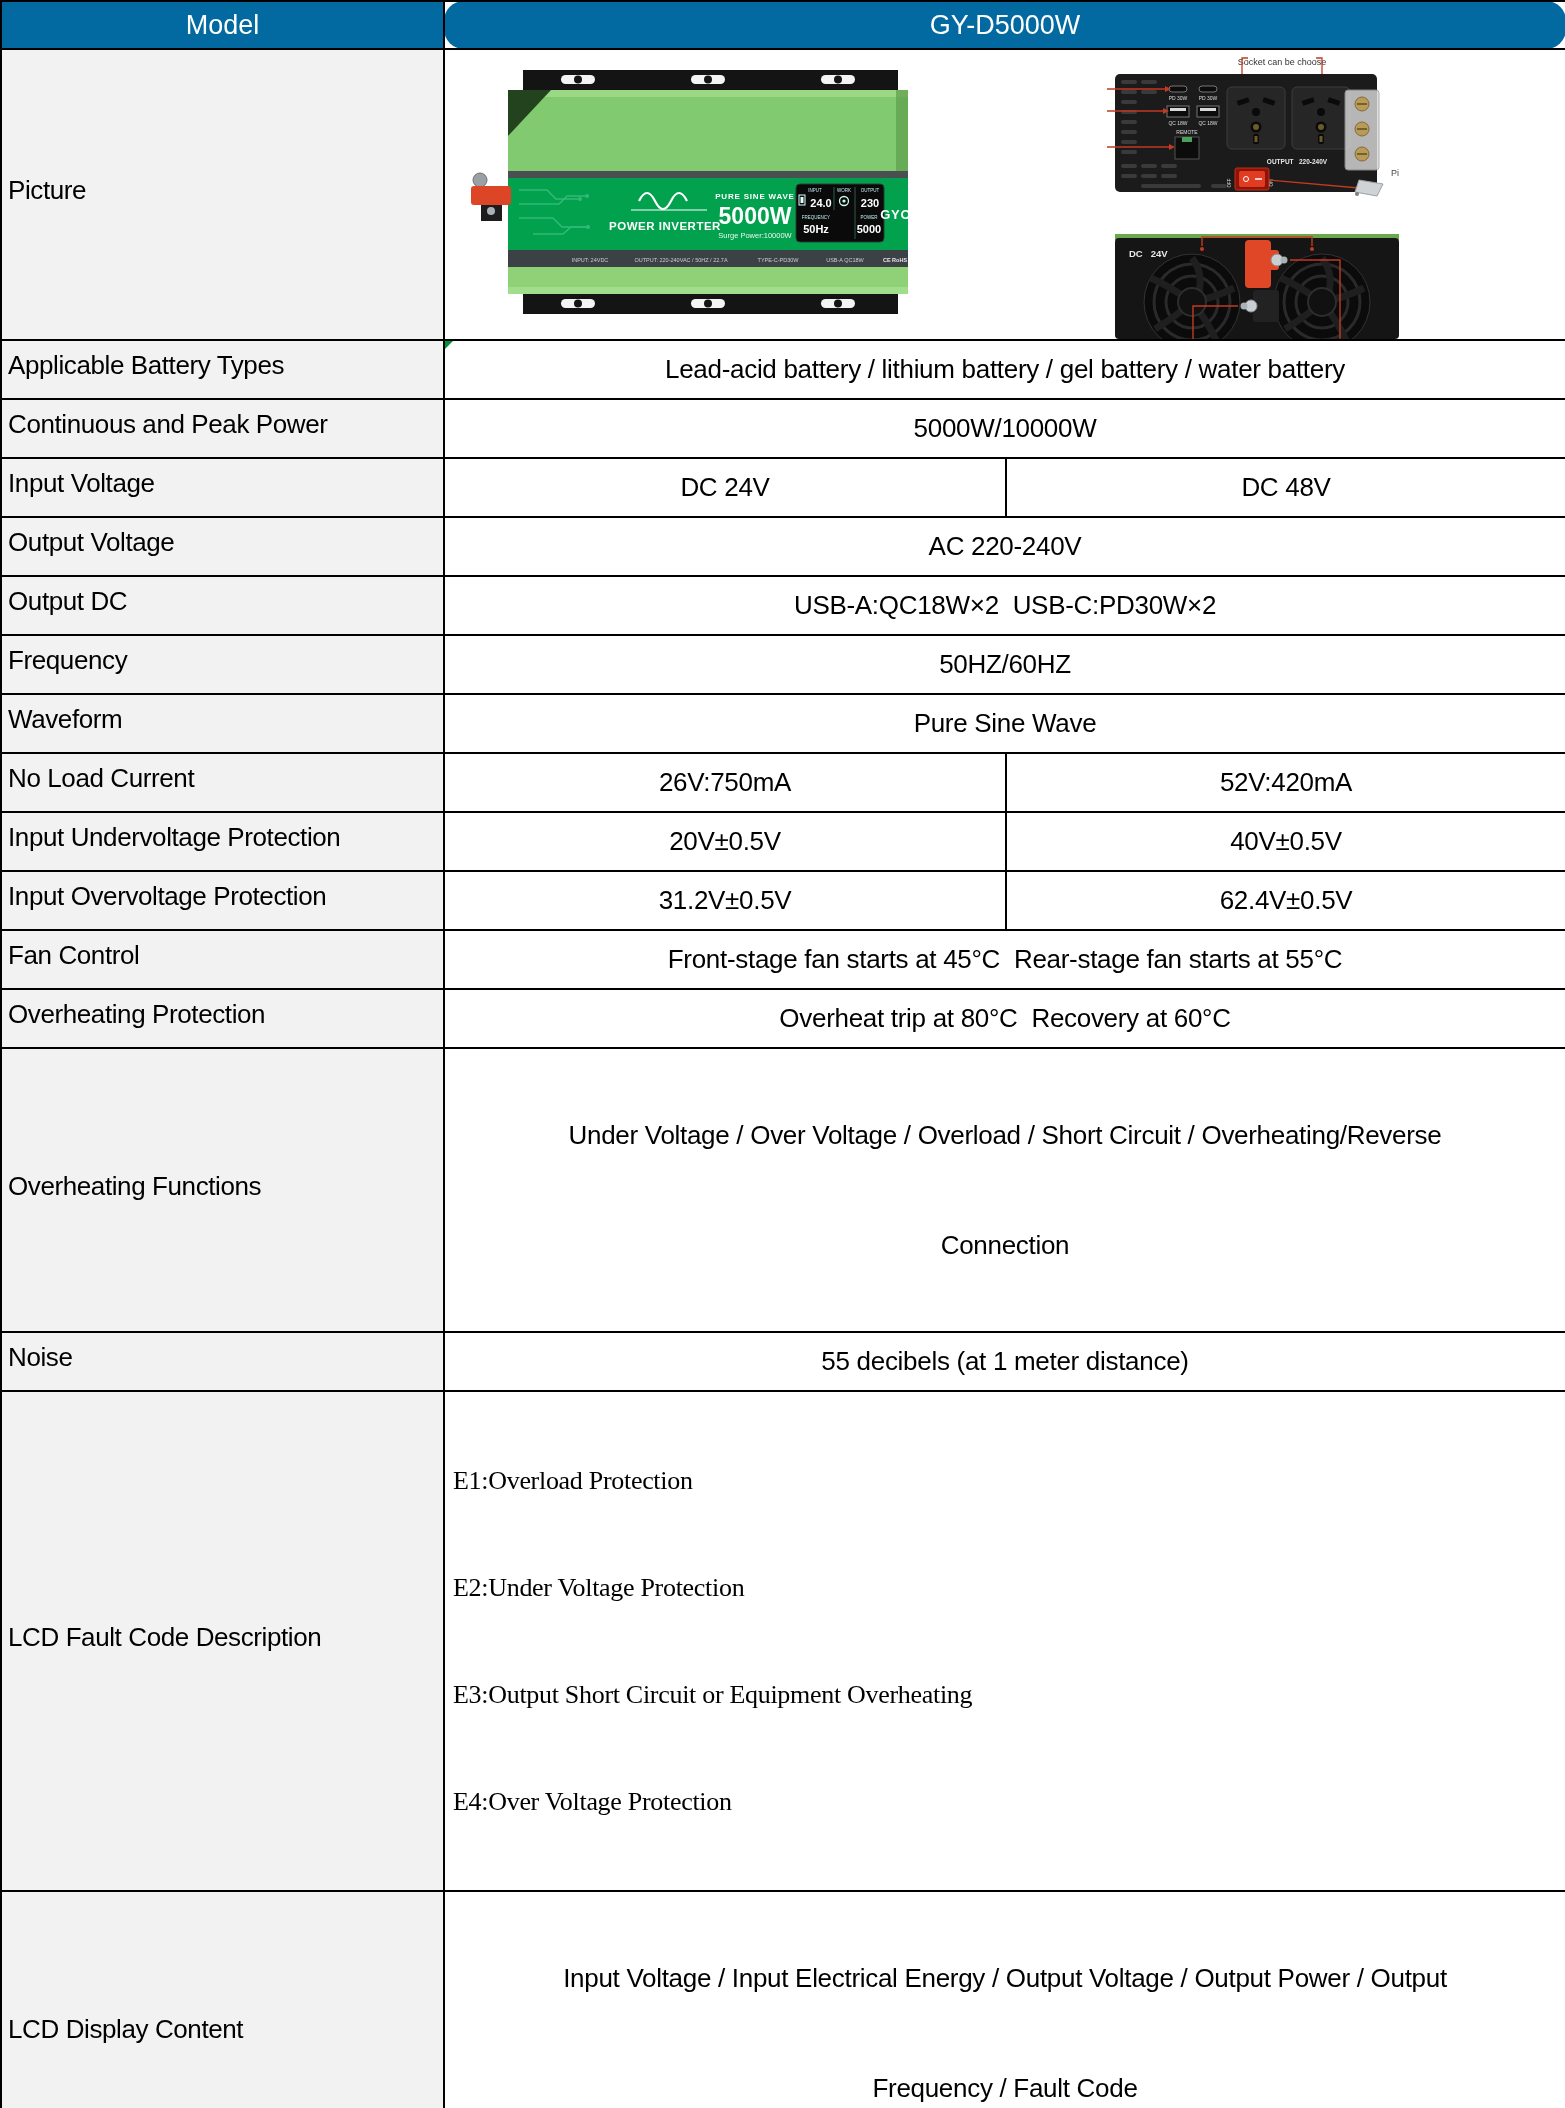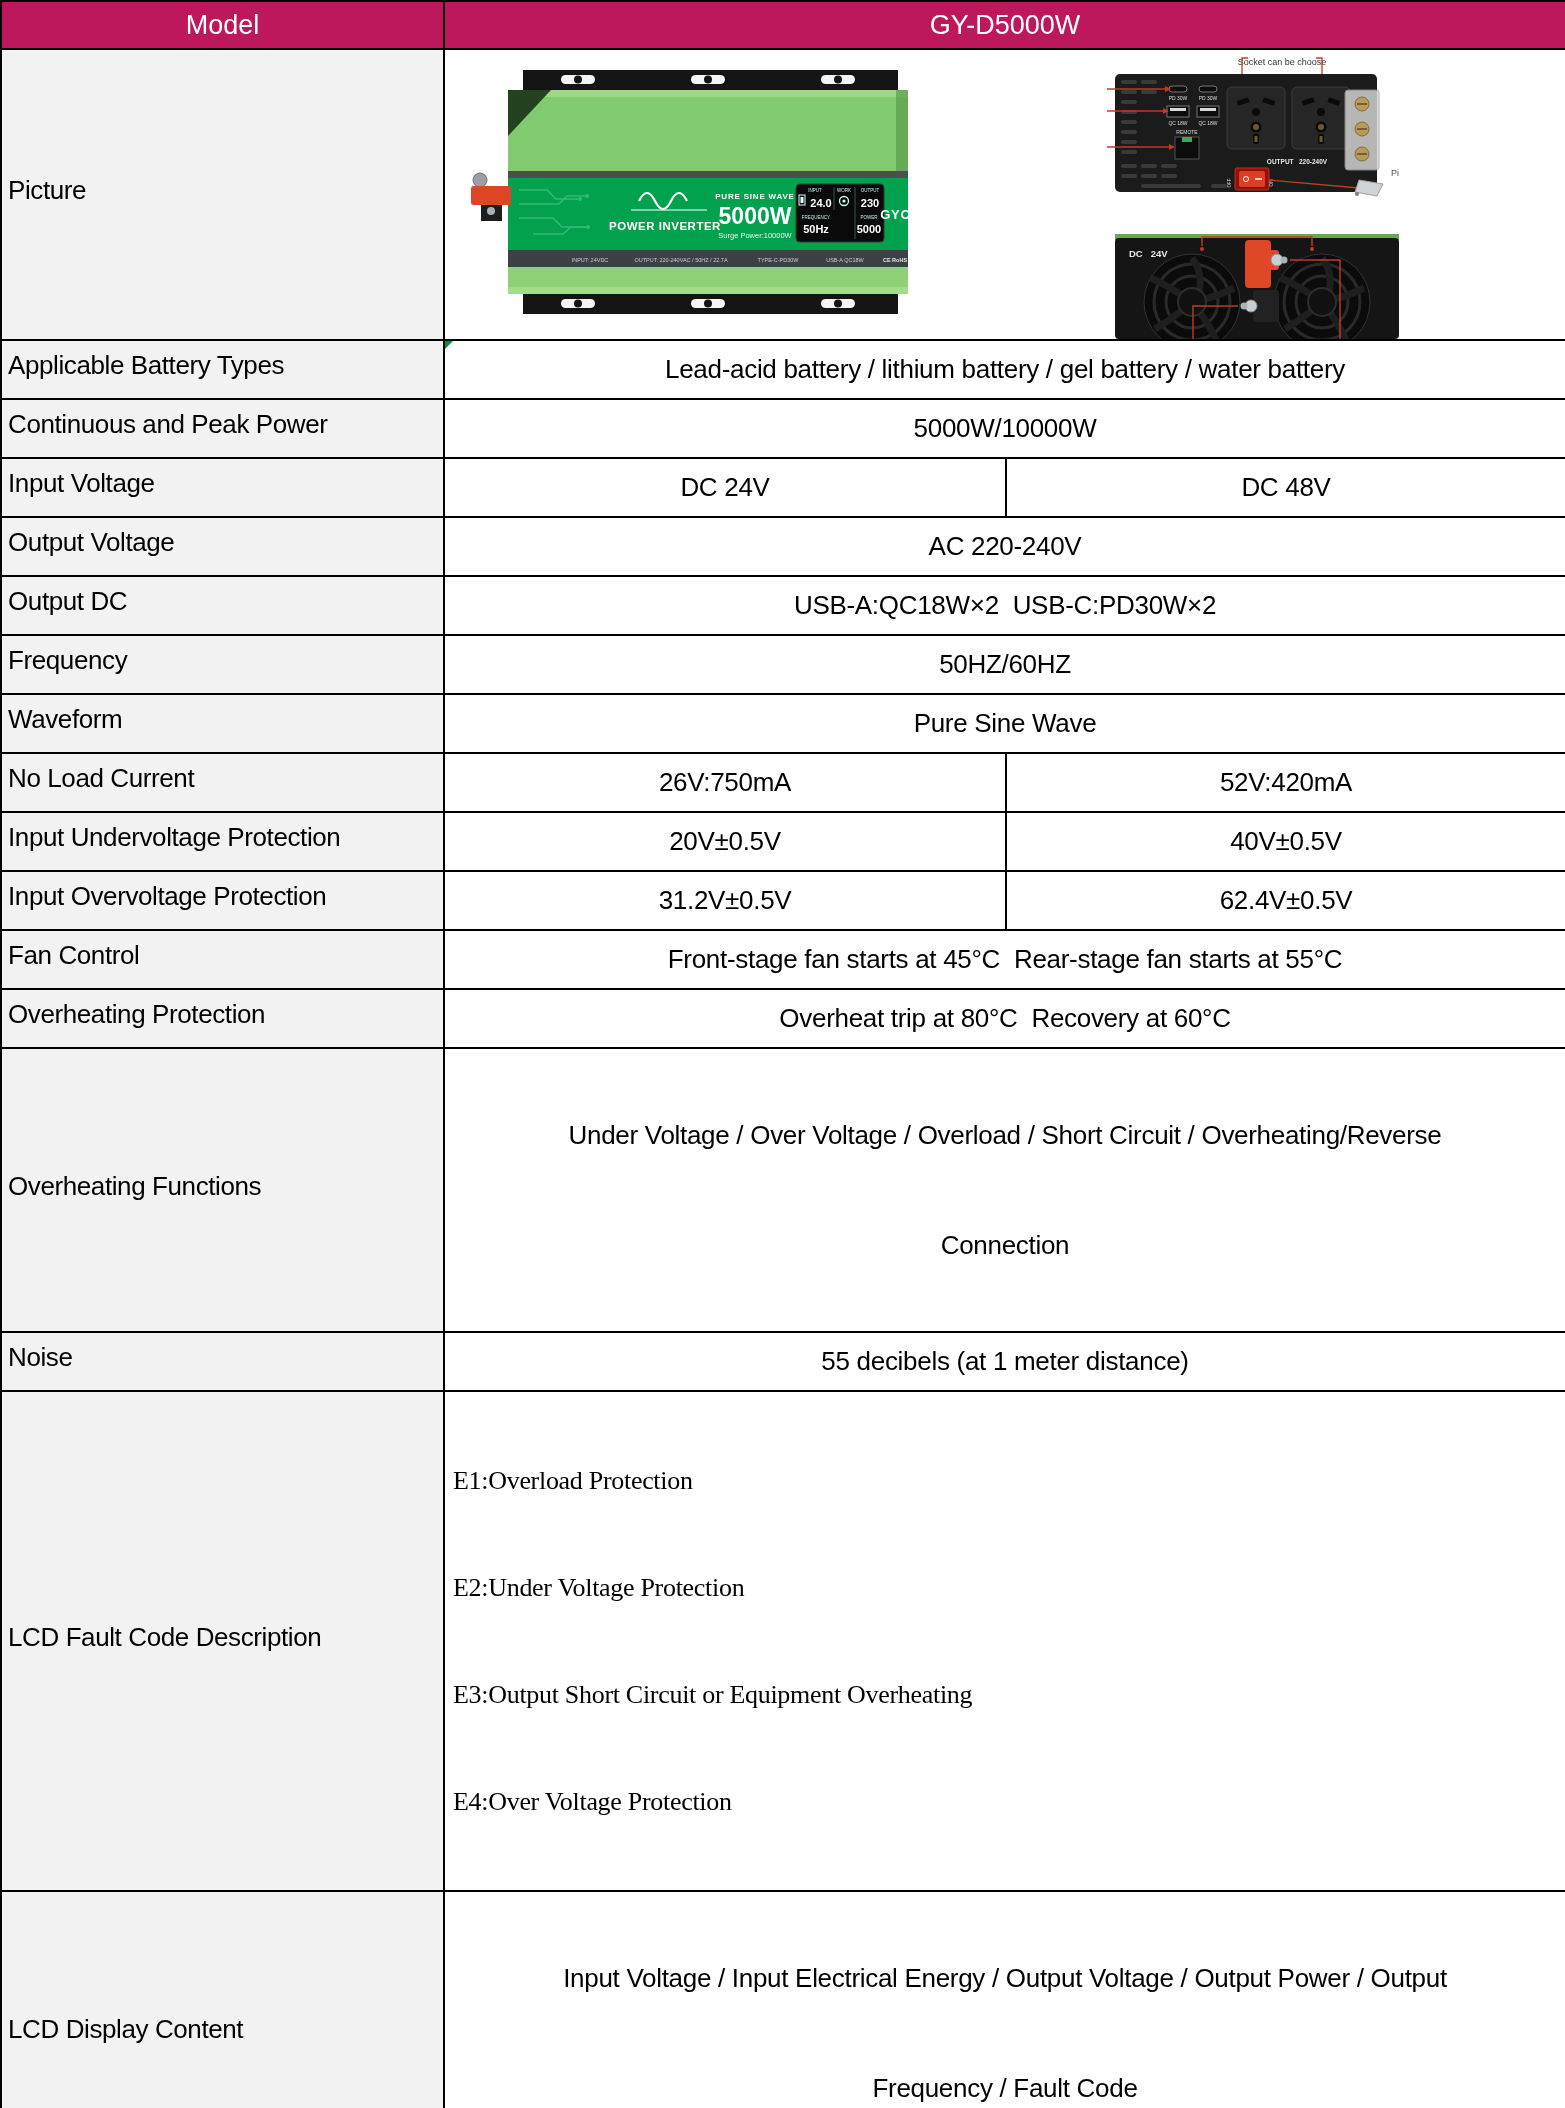--- a/index.html
+++ b/index.html
@@ -1,21 +1,21 @@
 <!DOCTYPE html>
 <html><head>
 <meta charset="utf-8">
 <style>
   html,body{margin:0;padding:0;background:#fff;}
   body{width:1565px;font-family:"Liberation Sans","DejaVu Sans",sans-serif;color:#000;}
   table.spec{width:1565px;border-collapse:collapse;table-layout:fixed;}
   table.spec td,table.spec th{border:2px solid #000;overflow:hidden;}
-  th.hd{background:#be185d;color:#fff;font-size:27px;font-weight:400;height:44px;text-align:center;border-top:2px solid #007a34;}
+  th.hd{background:#0369a1;color:#fff;font-size:27px;font-weight:400;height:44px;text-align:center;border-top:2px solid #007a34;}
   th.hd-model{border-right:3px solid #fff;border-left:2px solid #007a34;}
-  th.hd-value{border-right:2px solid #007a34;}
+  th.hd-value{border-right:2px solid #007a34;border-radius:20px;}
   td.lbl{background:#f2f2f2;font-size:26px;letter-spacing:-0.4px;text-align:left;padding:0 4px 8px 6px;height:49px;}
   td.val{background:#fff;font-size:26px;letter-spacing:-0.3px;text-align:center;padding:0 24px;white-space:pre-wrap;height:49px;position:relative;}
   td.val .ln{line-height:49px;}
   td.pic{background:#fff;height:289px;padding:0;position:relative;}
   .pic-wrap{position:relative;width:100%;height:289px;overflow:hidden;}
   .front-svg{position:absolute;left:18px;top:8px;}
   .back-svg{position:absolute;left:662px;top:2px;}
   .fan-svg{position:absolute;left:662px;top:176px;}
   .flag{position:absolute;left:0;top:0;width:0;height:0;border-top:8px solid #00913c;border-right:8px solid transparent;}
   td.tall-2{height:98px;margin-top:28px;}

